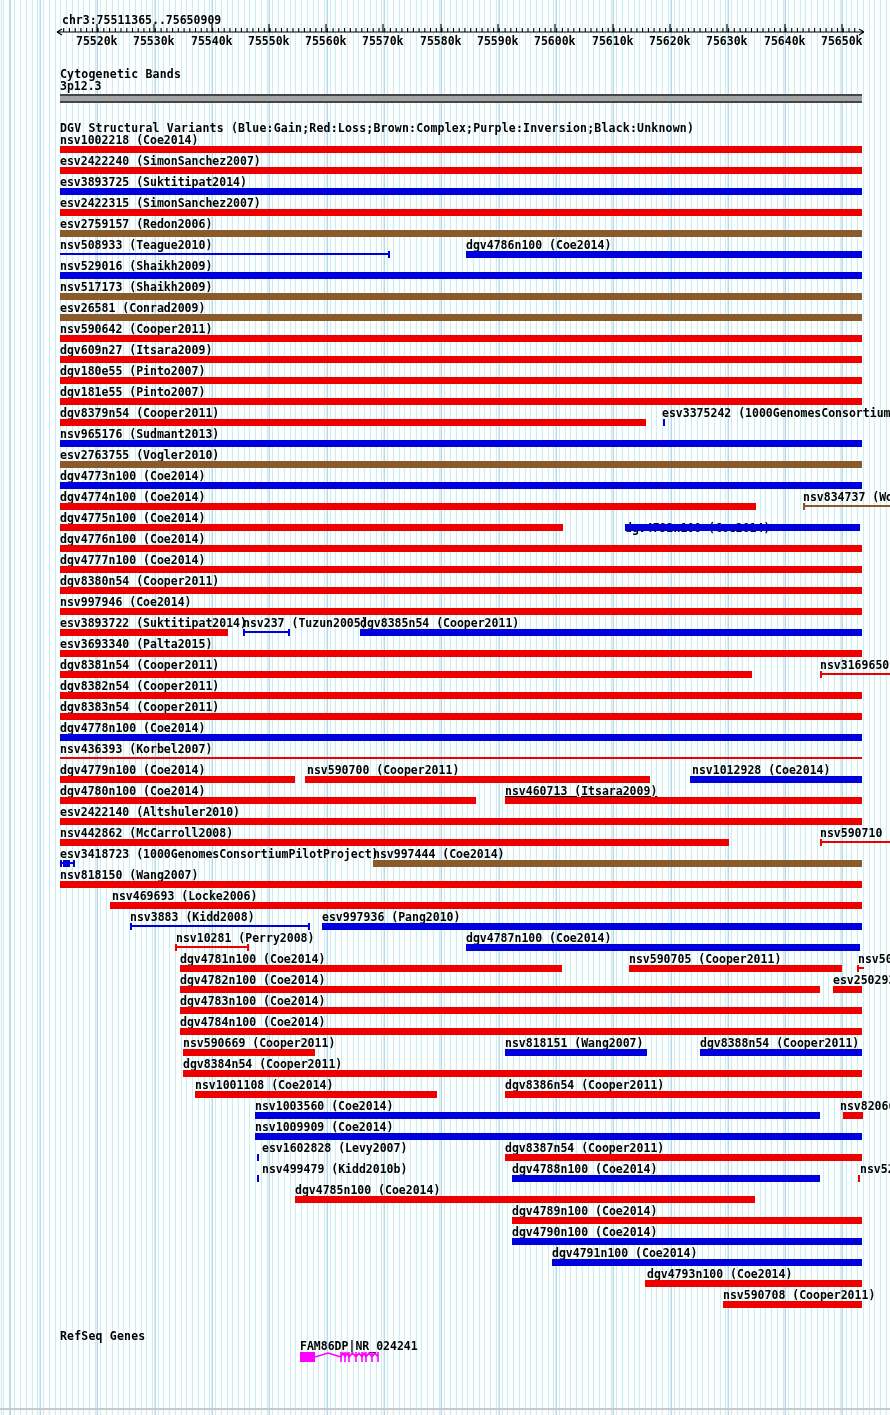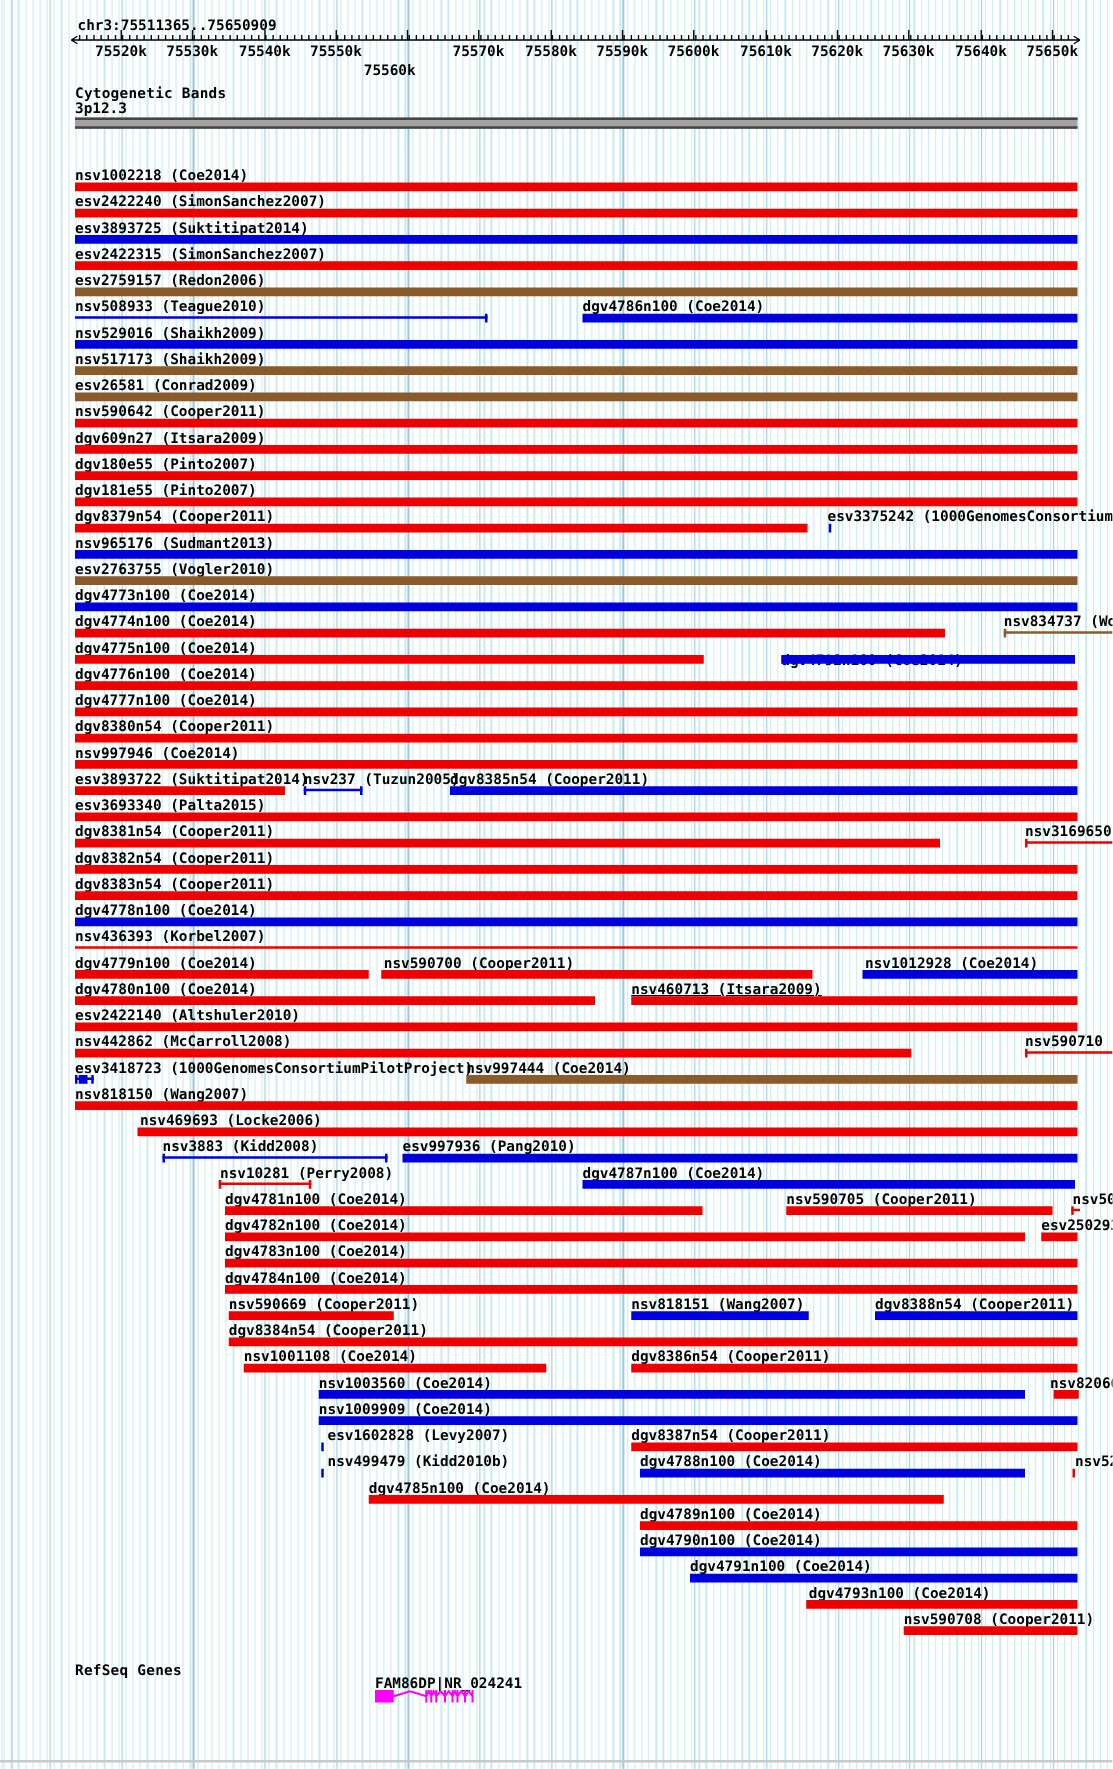--- a/index.html
+++ b/index.html
@@ -28,38 +28,39 @@
 <div class="canvas">
   <div class="lbl" style="left:62px;top:15px;">chr3:75511365..75650909</div>
   <svg id="ruler-svg" width="890" height="50" viewBox="0 0 890 50">
       <path d="M 57 32 L 864 32 M 57 32 l 5 -3 M 57 32 l 5 3 M 864 32 l -5 -3 M 864 32 l -5 3 M 63.7 32 V 28 M 69.4 32 V 28 M 75.2 32 V 28 M 80.9 32 V 28 M 86.6 32 V 28 M 92.4 32 V 28 M 98.1 32 V 28 M 103.8 32 V 28 M 109.6 32 V 28 M 115.3 32 V 28 M 121.0 32 V 28 M 126.8 32 V 28 M 132.5 32 V 28 M 138.2 32 V 28 M 143.9 32 V 28 M 149.7 32 V 28 M 155.4 32 V 28 M 161.1 32 V 28 M 166.9 32 V 28 M 172.6 32 V 28 M 178.3 32 V 28 M 184.1 32 V 28 M 189.8 32 V 28 M 195.5 32 V 28 M 201.3 32 V 28 M 207.0 32 V 28 M 212.7 32 V 28 M 218.5 32 V 28 M 224.2 32 V 28 M 229.9 32 V 28 M 235.7 32 V 28 M 241.4 32 V 28 M 247.1 32 V 28 M 252.9 32 V 28 M 258.6 32 V 28 M 264.3 32 V 28 M 270.1 32 V 28 M 275.8 32 V 28 M 281.5 32 V 28 M 287.2 32 V 28 M 293.0 32 V 28 M 298.7 32 V 28 M 304.4 32 V 28 M 310.2 32 V 28 M 315.9 32 V 28 M 321.6 32 V 28 M 327.4 32 V 28 M 333.1 32 V 28 M 338.8 32 V 28 M 344.6 32 V 28 M 350.3 32 V 28 M 356.0 32 V 28 M 361.8 32 V 28 M 367.5 32 V 28 M 373.2 32 V 28 M 379.0 32 V 28 M 384.7 32 V 28 M 390.4 32 V 28 M 396.2 32 V 28 M 401.9 32 V 28 M 407.6 32 V 28 M 413.4 32 V 28 M 419.1 32 V 28 M 424.8 32 V 28 M 430.5 32 V 28 M 436.3 32 V 28 M 442.0 32 V 28 M 447.7 32 V 28 M 453.5 32 V 28 M 459.2 32 V 28 M 464.9 32 V 28 M 470.7 32 V 28 M 476.4 32 V 28 M 482.1 32 V 28 M 487.9 32 V 28 M 493.6 32 V 28 M 499.3 32 V 28 M 505.1 32 V 28 M 510.8 32 V 28 M 516.5 32 V 28 M 522.3 32 V 28 M 528.0 32 V 28 M 533.7 32 V 28 M 539.5 32 V 28 M 545.2 32 V 28 M 550.9 32 V 28 M 556.7 32 V 28 M 562.4 32 V 28 M 568.1 32 V 28 M 573.8 32 V 28 M 579.6 32 V 28 M 585.3 32 V 28 M 591.0 32 V 28 M 596.8 32 V 28 M 602.5 32 V 28 M 608.2 32 V 28 M 614.0 32 V 28 M 619.7 32 V 28 M 625.4 32 V 28 M 631.2 32 V 28 M 636.9 32 V 28 M 642.6 32 V 28 M 648.4 32 V 28 M 654.1 32 V 28 M 659.8 32 V 28 M 665.6 32 V 28 M 671.3 32 V 28 M 677.0 32 V 28 M 682.8 32 V 28 M 688.5 32 V 28 M 694.2 32 V 28 M 700.0 32 V 28 M 705.7 32 V 28 M 711.4 32 V 28 M 717.1 32 V 28 M 722.9 32 V 28 M 728.6 32 V 28 M 734.3 32 V 28 M 740.1 32 V 28 M 745.8 32 V 28 M 751.5 32 V 28 M 757.3 32 V 28 M 763.0 32 V 28 M 768.7 32 V 28 M 774.5 32 V 28 M 780.2 32 V 28 M 785.9 32 V 28 M 791.7 32 V 28 M 797.4 32 V 28 M 803.1 32 V 28 M 808.9 32 V 28 M 814.6 32 V 28 M 820.3 32 V 28 M 826.1 32 V 28 M 831.8 32 V 28 M 837.5 32 V 28 M 843.3 32 V 28 M 849.0 32 V 28 M 854.7 32 V 28 M 97 32 V 24 M 154 32 V 24 M 212 32 V 24 M 269 32 V 24 M 326 32 V 24 M 383 32 V 24 M 441 32 V 24 M 498 32 V 24 M 555 32 V 24 M 613 32 V 24 M 670 32 V 24 M 727 32 V 24 M 785 32 V 24 M 842 32 V 24" stroke="#000000" stroke-width="1.1" fill="none"></path>
     </svg>
   <div id="ruler-labels">
       <div class="lbl" style="left: 76px; top: 36px;">75520k</div>
       <div class="lbl" style="left: 133px; top: 36px;">75530k</div>
       <div class="lbl" style="left: 191px; top: 36px;">75540k</div>
       <div class="lbl" style="left: 248px; top: 36px;">75550k</div>
-      <div class="lbl" style="left: 291px; top: 36px; margin-top: 15px;">75560k</div>
+      <div class="lbl" style="left: 305px; top: 36px;">75560k</div>
       <div class="lbl" style="left: 362px; top: 36px;">75570k</div>
       <div class="lbl" style="left: 420px; top: 36px;">75580k</div>
       <div class="lbl" style="left: 477px; top: 36px;">75590k</div>
       <div class="lbl" style="left: 534px; top: 36px;">75600k</div>
       <div class="lbl" style="left: 592px; top: 36px;">75610k</div>
       <div class="lbl" style="left: 649px; top: 36px;">75620k</div>
       <div class="lbl" style="left: 706px; top: 36px;">75630k</div>
       <div class="lbl" style="left: 764px; top: 36px;">75640k</div>
       <div class="lbl" style="left: 821px; top: 36px;">75650k</div>
     </div>
 
   <div class="hdr" style="left:60px;top:68px;">Cytogenetic Bands</div>
   <div class="lbl" style="left:60px;top:81px;">3p12.3</div>
   <div id="cytoband" class="box">
       <div class="box" style="position: absolute; left: 60px; top: 94px; width: 802px; height: 9px; background: rgb(163, 163, 163); border-top: 2px solid rgb(69, 69, 69); border-bottom: 2px solid rgb(69, 69, 69); box-sizing: border-box;"></div>
     </div>
 
+  <div class="hdr" style="left:60px;top:122px;">DGV Structural Variants (Blue:Gain;Red:Loss;Brown:Complex;Purple:Inversion;Black:Unknown)</div>
   <div id="tracks">
       <div class="lbl" style="left: 60px; top: 135px;">nsv1002218 (Coe2014)</div>
       <div class="bar" style="left: 60px; top: 146px; width: 802px; background: rgb(238, 0, 0);"></div>
       <div class="lbl" style="left: 60px; top: 156px;">esv2422240 (SimonSanchez2007)</div>
       <div class="bar" style="left: 60px; top: 167px; width: 802px; background: rgb(238, 0, 0);"></div>
       <div class="lbl" style="left: 60px; top: 177px;">esv3893725 (Suktitipat2014)</div>
       <div class="bar" style="left: 60px; top: 188px; width: 802px; background: rgb(0, 0, 221);"></div>
       <div class="lbl" style="left: 60px; top: 198px;">esv2422315 (SimonSanchez2007)</div>
       <div class="bar" style="left: 60px; top: 209px; width: 802px; background: rgb(238, 0, 0);"></div>
       <div class="lbl" style="left: 60px; top: 219px;">esv2759157 (Redon2006)</div>

